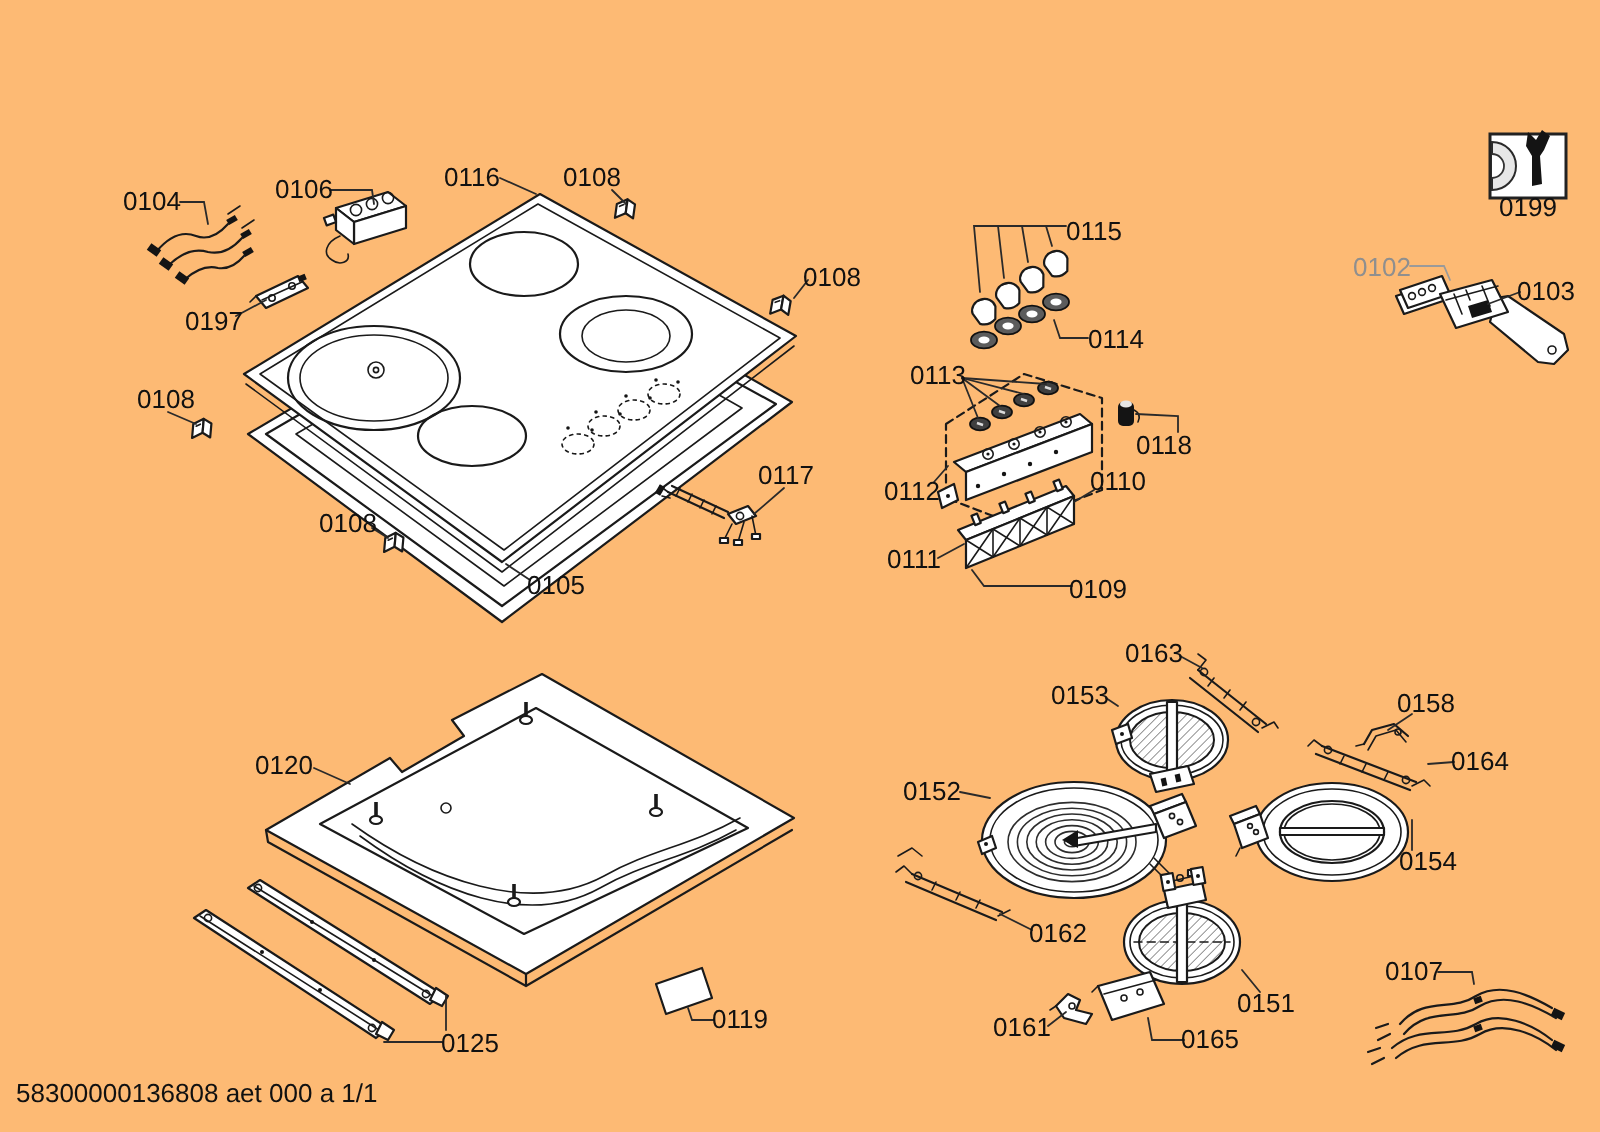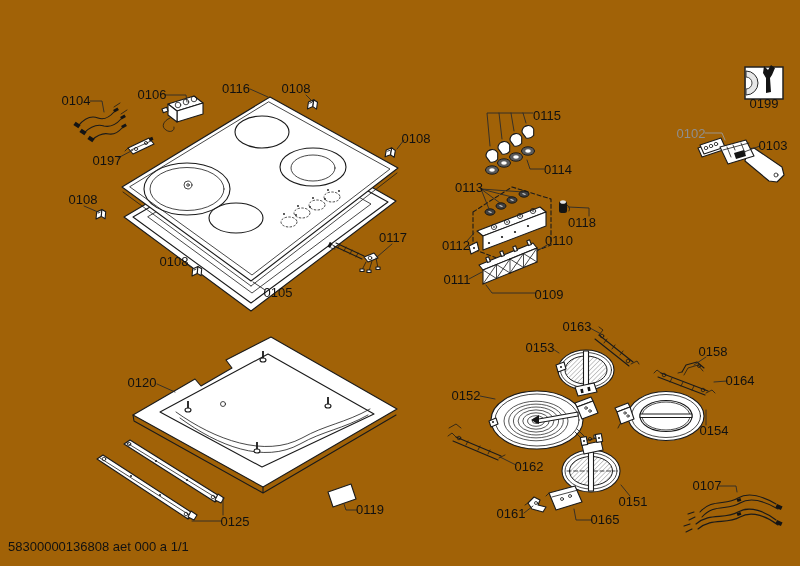--- a/index.html
+++ b/index.html
@@ -1,16 +1,16 @@
 <!DOCTYPE html>
 <html><head>
 <meta charset="utf-8">
 <style>
   html,body{margin:0;padding:0;background:#fff;}
-  #stage{position:relative;width:800px;height:566px;background:#a16207;overflow:hidden;text-align:center;}
+  #stage{position:relative;width:800px;height:566px;background:#fdba74;overflow:hidden;text-align:center;}
   svg{display:block;}
   .ln{fill:none;stroke:#1a1a1a;stroke-width:1.1;stroke-linecap:round;stroke-linejoin:round;}
   .thin{stroke-width:0.8;}
   .fw{fill:#ffffff;stroke:#1a1a1a;stroke-width:1.1;stroke-linejoin:round;}
   .fb{fill:#141414;stroke:none;}
   .fg{fill:#e7e7e7;stroke:#2a2a2a;stroke-width:1;}
   .ldr{fill:none;stroke:#2a2a2a;stroke-width:0.9;stroke-linecap:round;}
   .ldrm{stroke:#9a9a9a;}
   .dash{stroke-dasharray:4 2.6;}
   .dot{stroke-dasharray:1.6 2.2;}

